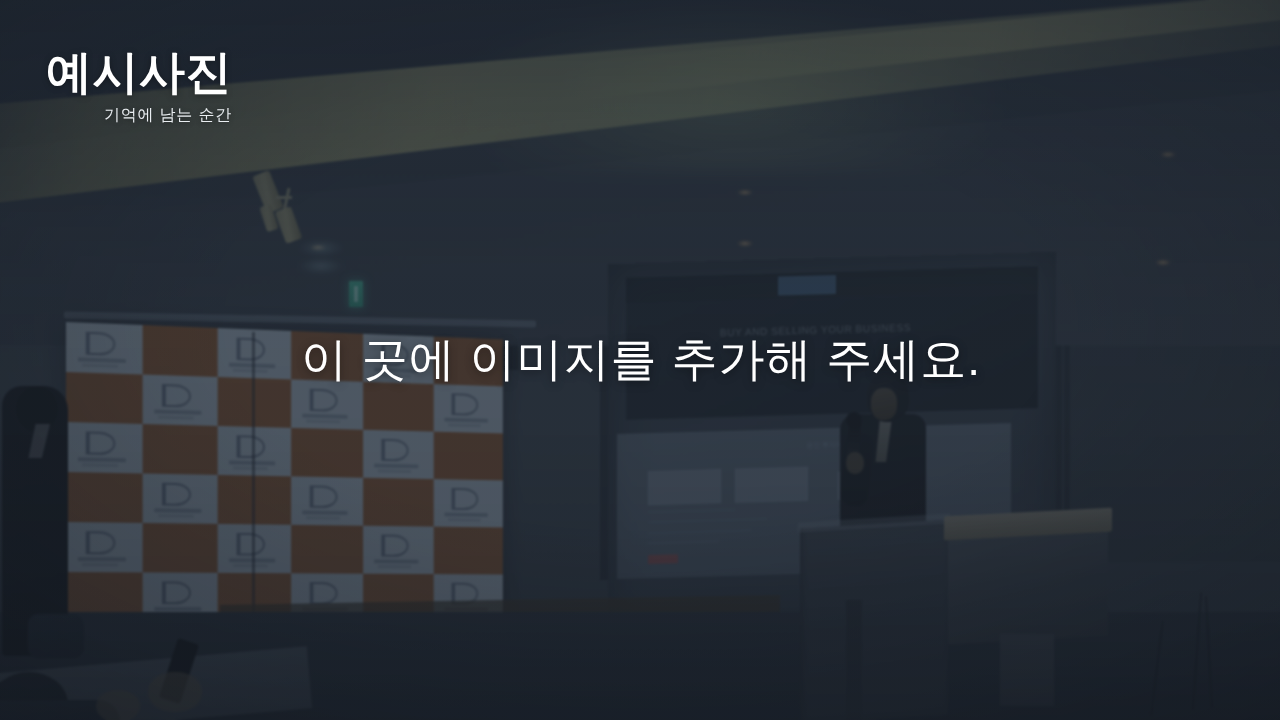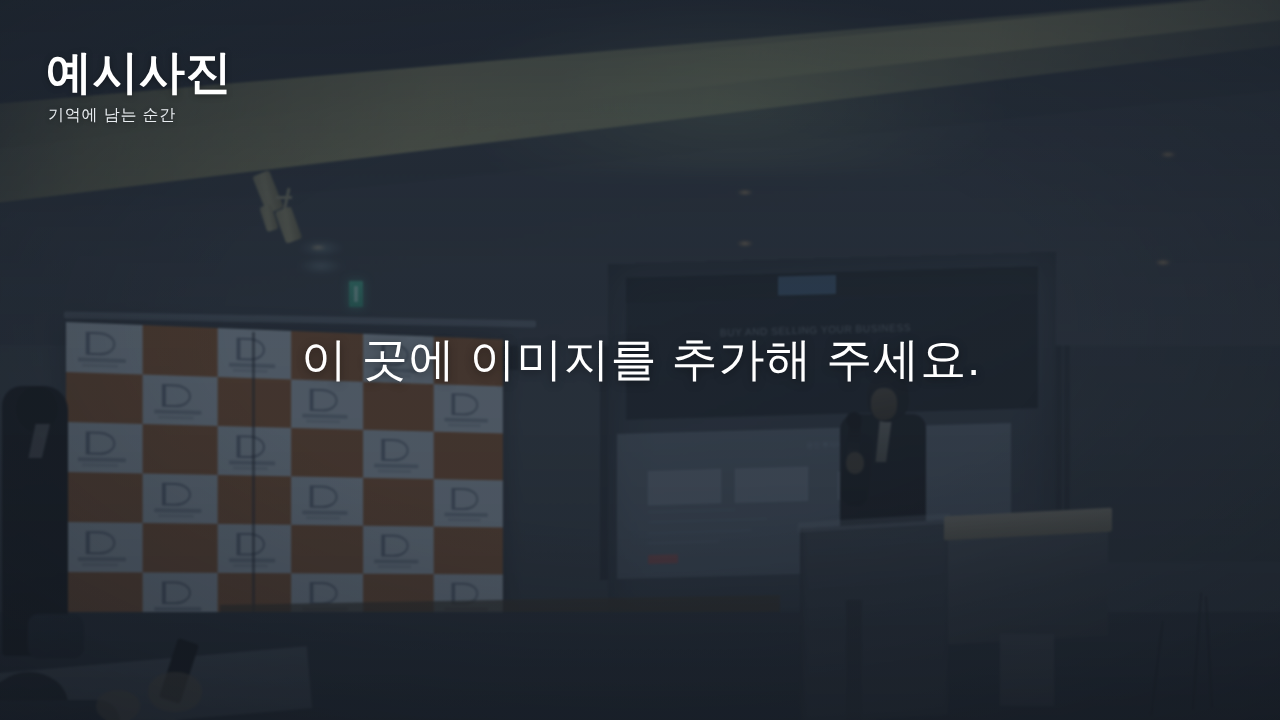--- a/index.html
+++ b/index.html
@@ -606,20 +606,21 @@
   }
   .brand-subtitle {
     margin: 6px 0 0 2px;
     font-size: 16px;
     font-weight: 400;
     line-height: 1.3;
     color: #e9edf1;
     letter-spacing: 0.8px;
     text-shadow: 0 1px 5px rgba(0,0,0,0.4);
     font-family: "Liberation Sans", "DejaVu Sans", sans-serif;
+    text-align: right;
   }
 
   .placeholder-wrap {
     position: absolute;
     left: 1px;
     top: 0;
     width: 1280px;
     height: 720px;
     display: flex;
     align-items: center;

